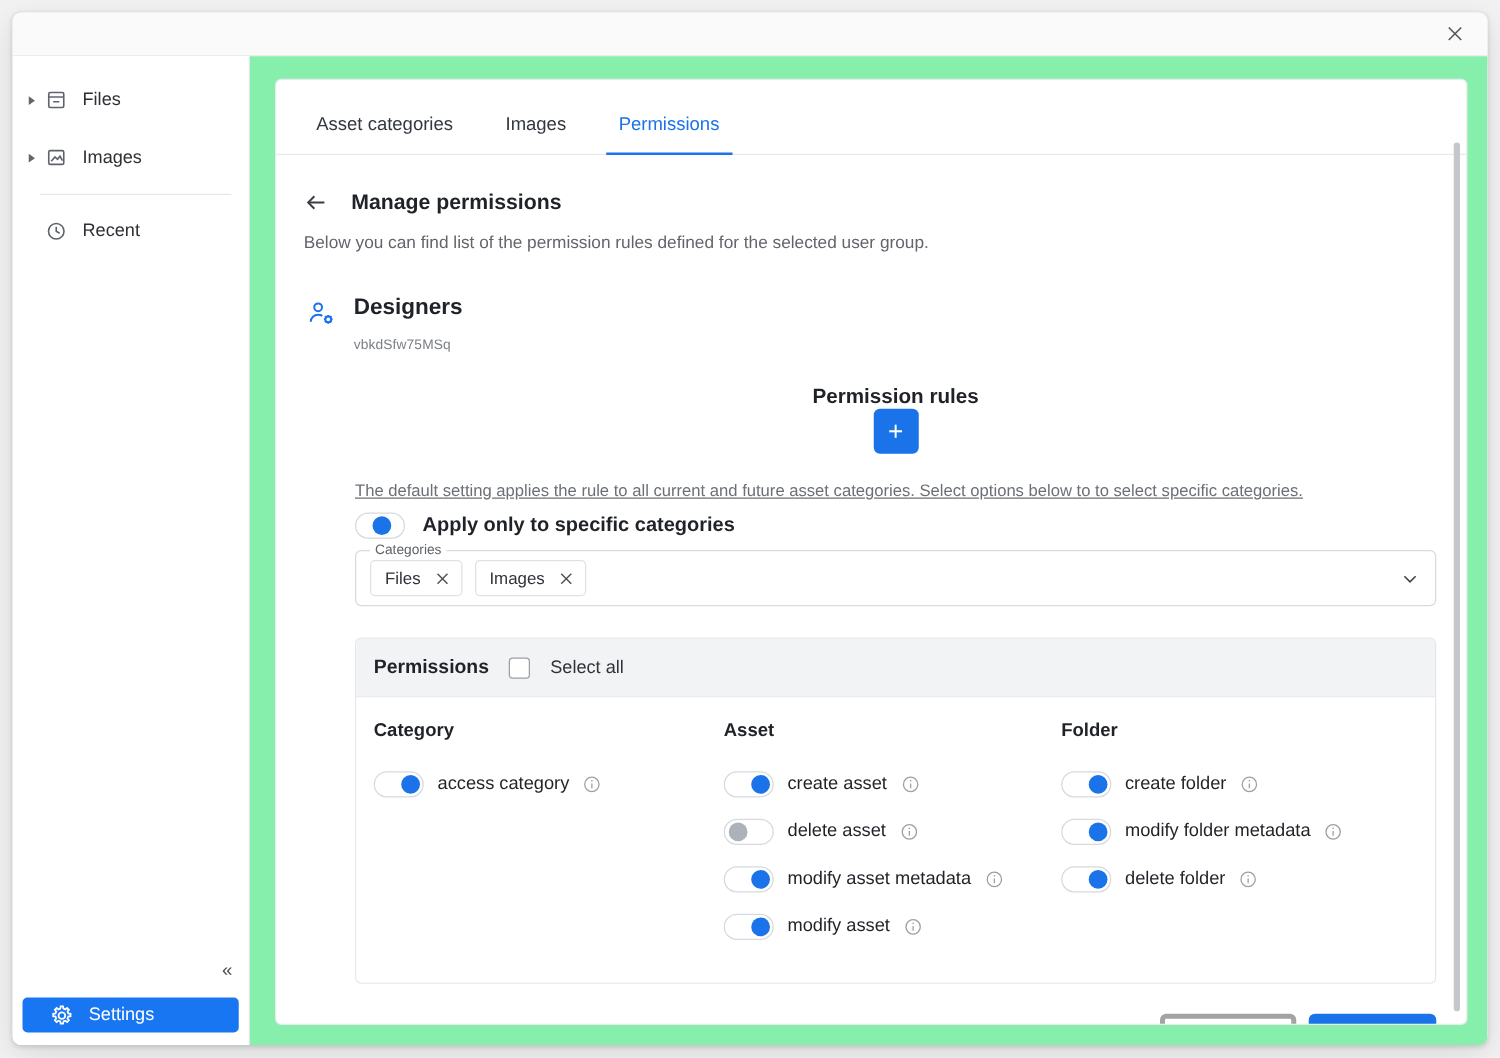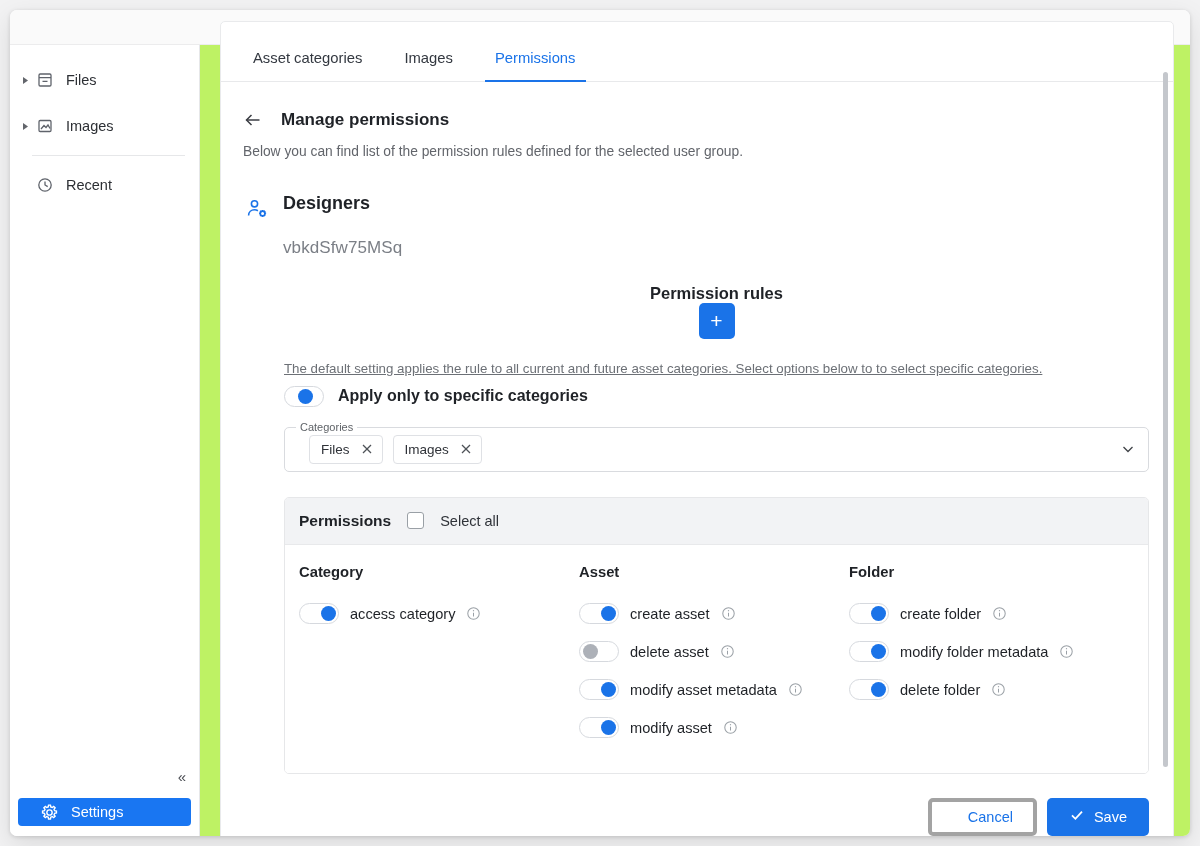--- a/index.html
+++ b/index.html
@@ -108,25 +108,24 @@
     padding-left: 22px;
     font-size: 14.5px;
     cursor: pointer;
   }
   .settings-btn .gear { margin-right: 12px; display: flex; }
 
   
   .main {
     flex: 1;
     min-width: 0;
-    background: #bef264;
+    background: #86efac;
     padding: 18px 16px 16px 20px;
     position: relative;
     display: flex;
-    align-items: center;
   }
   .content-card {
     flex: 1;
     background: #ffffff;
     border: 1px solid #e9eaec;
     border-radius: 5px;
     position: relative;
     overflow: hidden;
   }
 
@@ -162,21 +161,21 @@
 
   .group-row {
     display: flex;
     align-items: flex-start;
     gap: 14px;
     margin-top: 34px;
     padding-left: 2px;
   }
   .group-icon { color: #1a73e8; margin-top: 4px; }
   .group-name { font-size: 18px; font-weight: bold; color: #1f2227; }
-  .group-id { font-size: 17px; color: #7b7f86; margin-top: 24px; letter-spacing: .1px; }
+  .group-id { font-size: 11px; color: #7b7f86; margin-top: 14px; letter-spacing: .1px; }
 
   .rules-header {
     margin-top: 26px;
     padding-left: 41px;
     padding-right: 2px;
     display: flex;
     align-items: center;
     justify-content: space-between;
     flex-direction: column;
   }
@@ -218,28 +217,28 @@
   }
   .toggle.on .knob { left: 21px; background: #1a73e8; }
   .toggle.off .knob { left: 3px; background: #adb1b8; }
   .toggle.mid .knob { left: 13px; background: #1a73e8; }
 
   .apply-row { margin-top: 10px; display: flex; align-items: center; gap: 14px; }
   .apply-label { font-size: 16px; font-weight: bold; color: #1f2227; }
 
   
   .cat-field {
-    margin-top: 20px;
+    margin-top: 9px;
     border: 1px solid #d9dbdf;
     border-radius: 5px;
     height: 45px;
     position: relative;
     display: flex;
     align-items: center;
-    padding: 0 12px 0 24px;
+    padding: 0 12px 0 11px;
     background: #fff;
   }
   .cat-legend {
     position: absolute;
     top: -7px; left: 11px;
     background: #fff;
     padding: 0 4px;
     font-size: 11px;
     color: #5f6368;
   }

